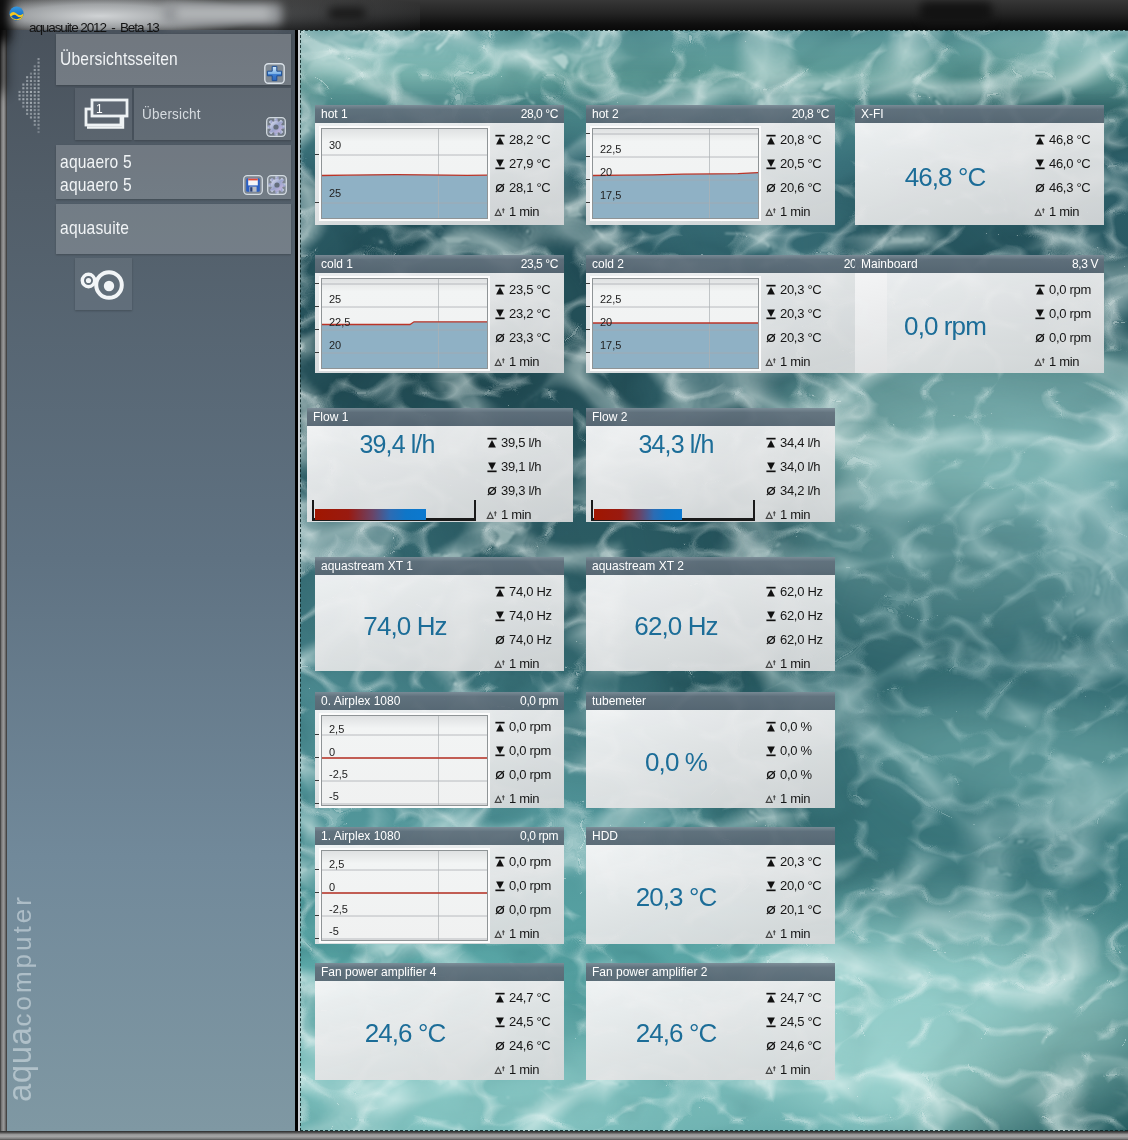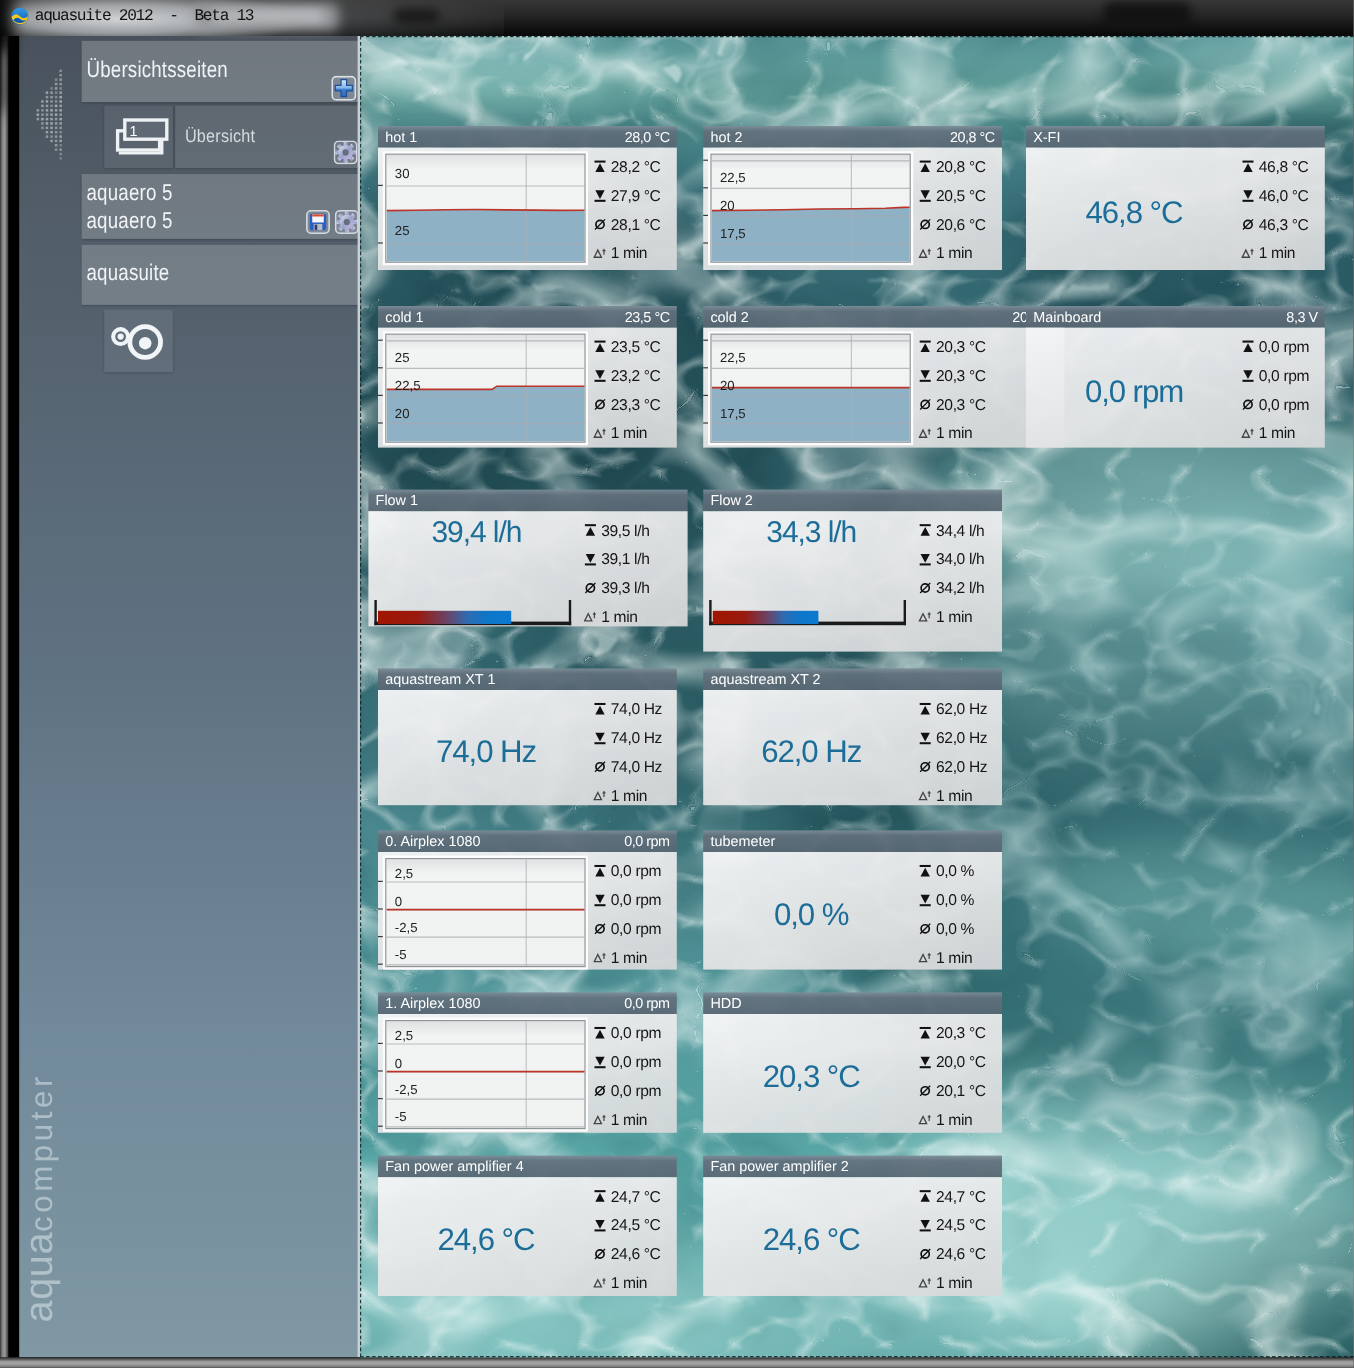--- a/index.html
+++ b/index.html
@@ -3,34 +3,34 @@
 * { margin:0; padding:0; box-sizing:border-box; }
 body { width:1128px; height:1140px; overflow:hidden; background:#000;
   font-family:"Liberation Sans", sans-serif; }
 #win { position:relative; width:1128px; height:1140px; overflow:hidden; }
 
 #titlebar { position:absolute; left:0; top:0; width:1128px; height:30px;
   background:linear-gradient(180deg,#373737 0,#242424 45%,#101010 80%,#090909 100%); }
 #tglow { position:absolute; left:0; top:0; width:420px; height:30px;
   background:radial-gradient(ellipse 160px 23px at 100px 16px, rgba(219,222,224,0.92) 0%, rgba(200,204,207,0.7) 50%, rgba(175,180,185,0) 100%), radial-gradient(ellipse 300px 26px at 170px 18px, rgba(170,175,180,0.4) 0%, rgba(170,175,180,0) 100%); }
 #ticon { position:absolute; left:9px; top:6px; }
-#ttext { position:absolute; left:29px; top:0; height:29px; line-height:30px; font-size:13.5px; letter-spacing:-1.1px; color:#121212;font-family:Liberation Mono, monospace; }
+#ttext { position:absolute; left:29px; top:13px; height:29px; line-height:30px; font-size:13.5px; letter-spacing:-1.1px; color:#121212; }
 .blob { position:absolute; border-radius:6px; }
 #blob1 { left:163px; top:3px; width:119px; height:22px; background:#96999c; filter:blur(5px); }
 #blob1b { left:176px; top:8px; width:94px; height:11px; background:#b4b7b9; filter:blur(4px); }
 #blob2 { left:920px; top:2px; width:72px; height:21px; background:#131313; filter:blur(4px); }
 #blob3 { left:-12px; top:-10px; width:22px; height:52px; background:#070707; filter:blur(6px); }
 #blob4 { left:-9px; top:26px; width:13px; height:68px; background:#000; filter:blur(7px); opacity:0.8; z-index:5; }
 
 #leftframe { position:absolute; left:0; top:30px; width:7px; height:1103px;
   background:linear-gradient(90deg,#333 0,#808080 25%,#9a9a9a 55%,#5c5c5c 85%,#303030 100%); }
 #bottomframe { position:absolute; left:0; top:1131px; width:1128px; height:9px;
   background:linear-gradient(180deg,#2a2a2a 0,#555 18%,#9a9a9a 40%,#a4a4a4 62%,#7a7a7a 88%,#4e4e4e 100%); }
 
-#sidebar { position:absolute; left:16px; top:30px; width:291px; height:1101px;
+#sidebar { position:absolute; left:4px; top:30px; width:291px; height:1101px;
   background:linear-gradient(180deg,#49525c 0,#525e69 15%,#5f7282 48%,#71899a 75%,#7f98a3 100%); }
 #sideline { position:absolute; left:298px; top:30px; width:2px; height:1101px; background:#c9cfd4; }
 .sbox { position:absolute; left:52px; width:235px; box-shadow:0 1px 2px rgba(0,0,0,0.22); }
 .shead { background:rgba(255,255,255,0.22); }
 .stext { color:#f1f4f6; font-size:19px; font-weight:400; letter-spacing:0.2px;
   transform:scaleX(0.82); transform-origin:left center; white-space:nowrap; }
 .small { color:#d6dbe0; font-size:15px; letter-spacing:0.2px; transform:scaleX(0.9); transform-origin:left center; }
 #bx1 { top:4px; height:51px; }
 #bx1 .stext { padding:14px 0 0 5px; }
 #bx1 svg { position:absolute; right:6px; bottom:1px; }
@@ -574,21 +574,21 @@
                 <path d="M4.2 3.4 L7.2 9.4 H1.2 Z" fill="none" stroke="#444" stroke-width="1.1"></path>
                 <path d="M9.3 2.2 V7.2 M8.1 3.8 H10.6" stroke="#444" stroke-width="1.0" fill="none"></path>
               </svg><span class="sv">1 min</span></div>
           </div>
         </div>
       </div>
 <div class="card" style="left:286px;top:378px;width:249px;height:114px">
         <div class="hd">
           <span class="nm">Flow 2</span>
         </div>
-        <div class="bd" style="height:117px">
+        <div class="bd" style="height:96px">
           <div class="flowbig">34,3 l/h</div>
           <div class="bracket"></div>
           <div class="flowbar" style="width:88px"></div>
           <div class="stats">
             <div class="srow"><svg class="si" width="12" height="12" viewBox="0 0 12 12">
                 <rect x="1.4" y="0.8" width="9.2" height="1.7" fill="#111"></rect>
                 <path d="M6 3.1 L9.9 10.4 H2.1 Z" fill="#111"></path>
               </svg><span class="sv">34,4 l/h</span></div>
             <div class="srow"><svg class="si" width="12" height="12" viewBox="0 0 12 12">
                 <rect x="1.4" y="9.5" width="9.2" height="1.7" fill="#111"></rect>

